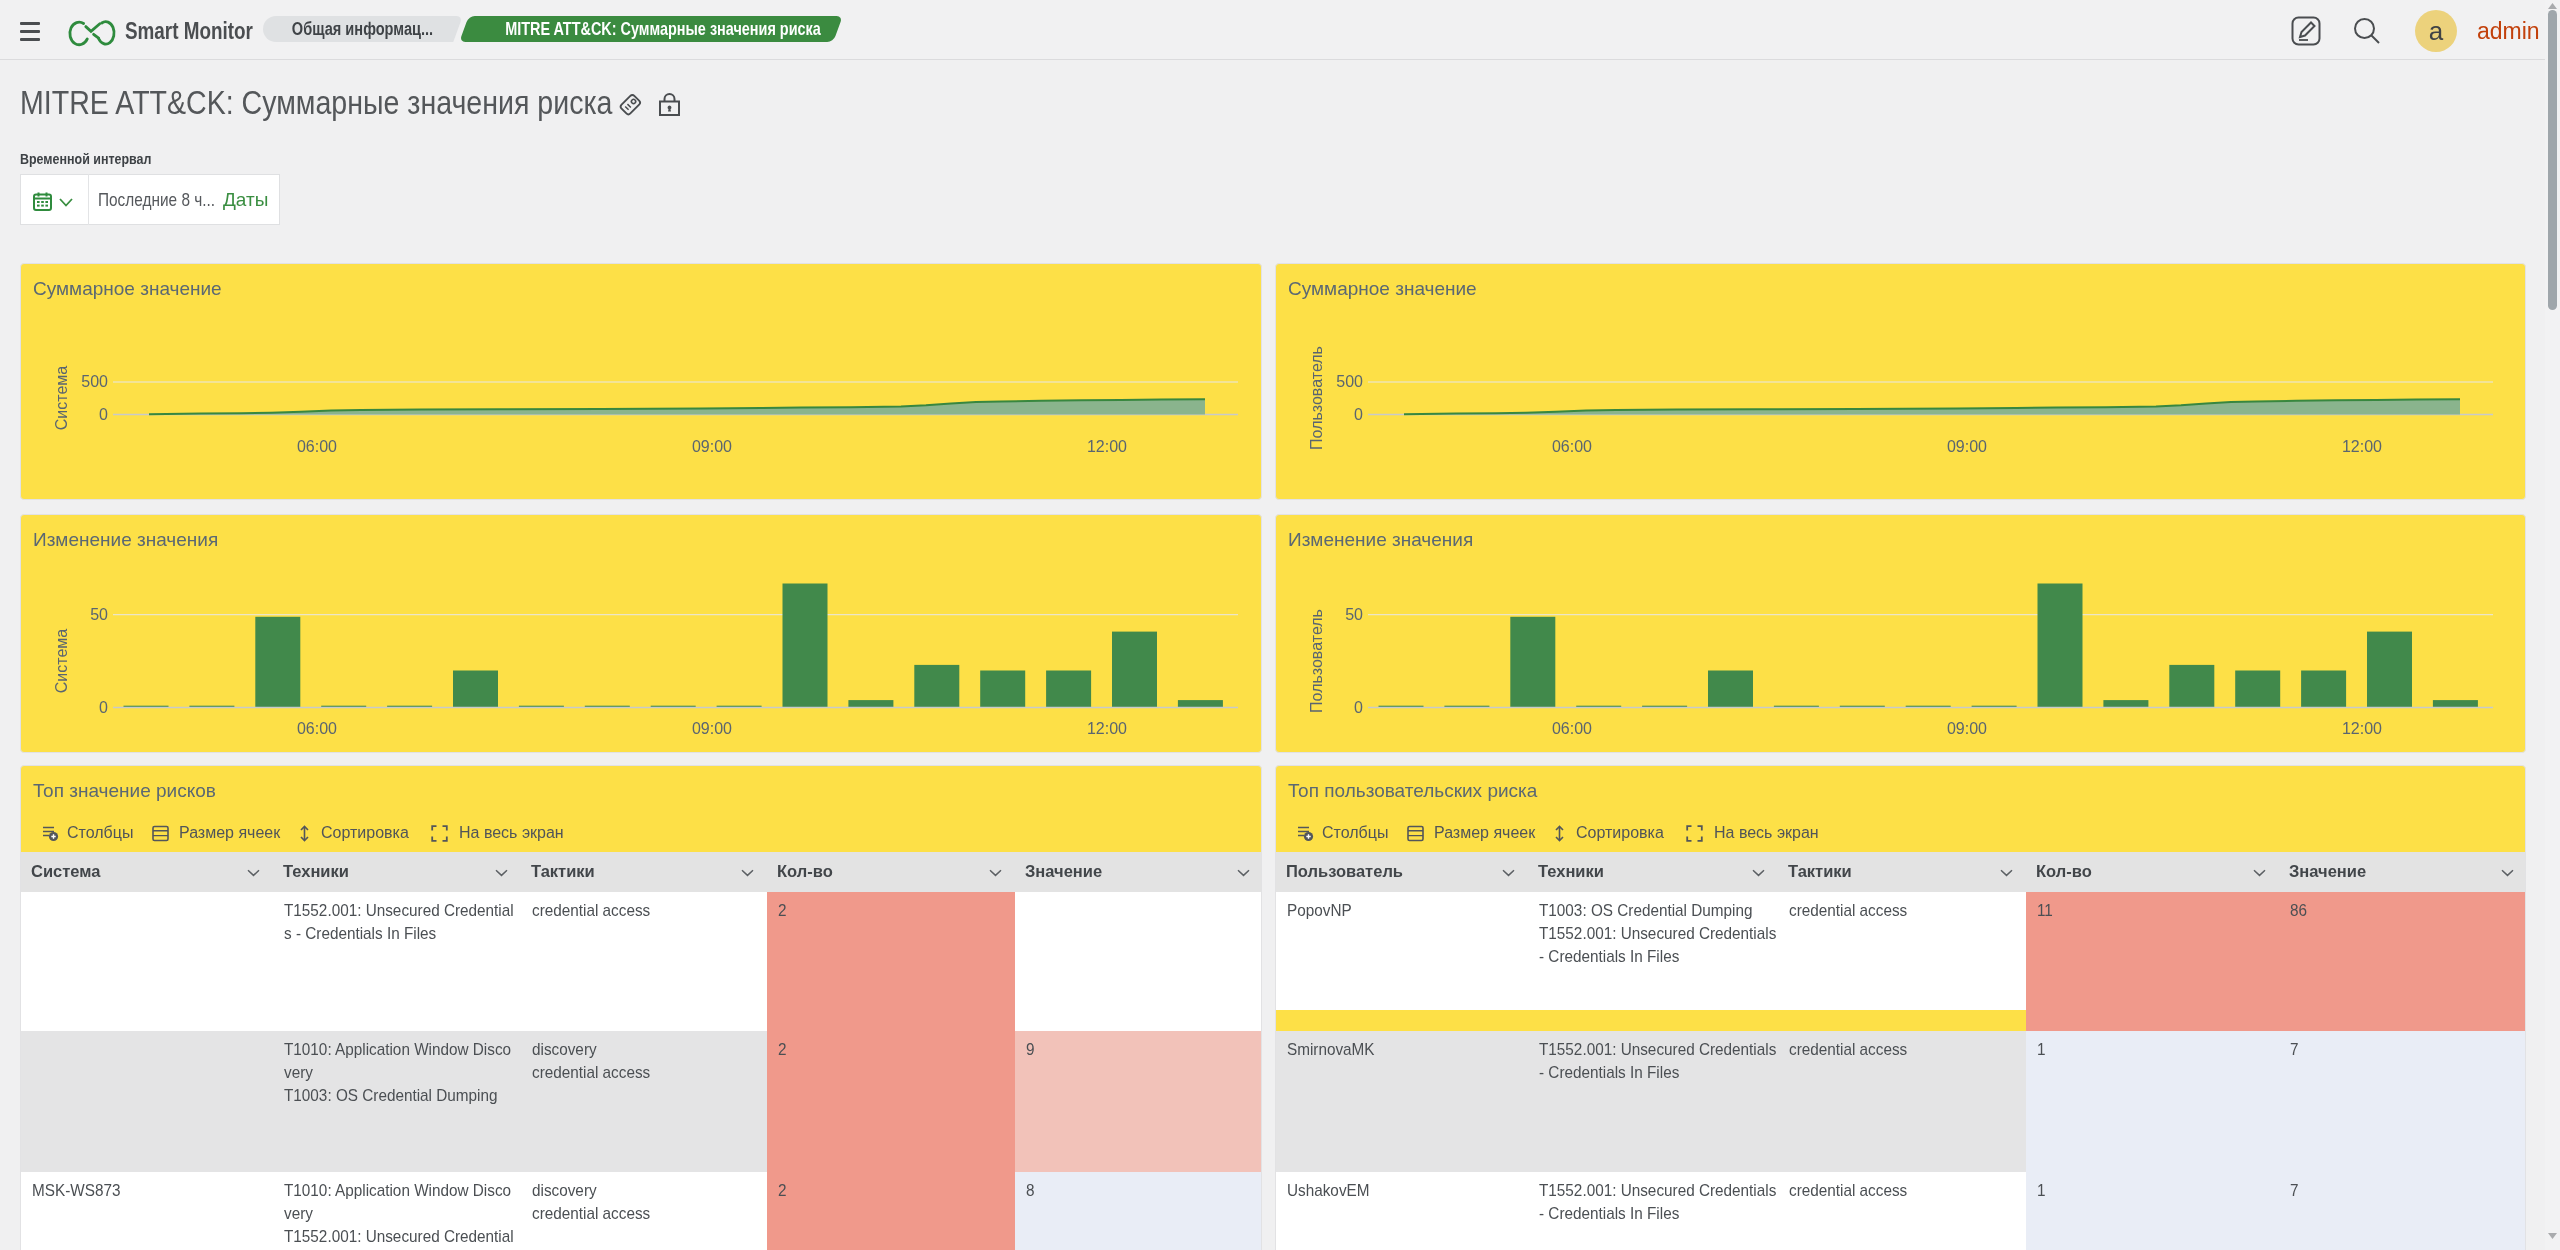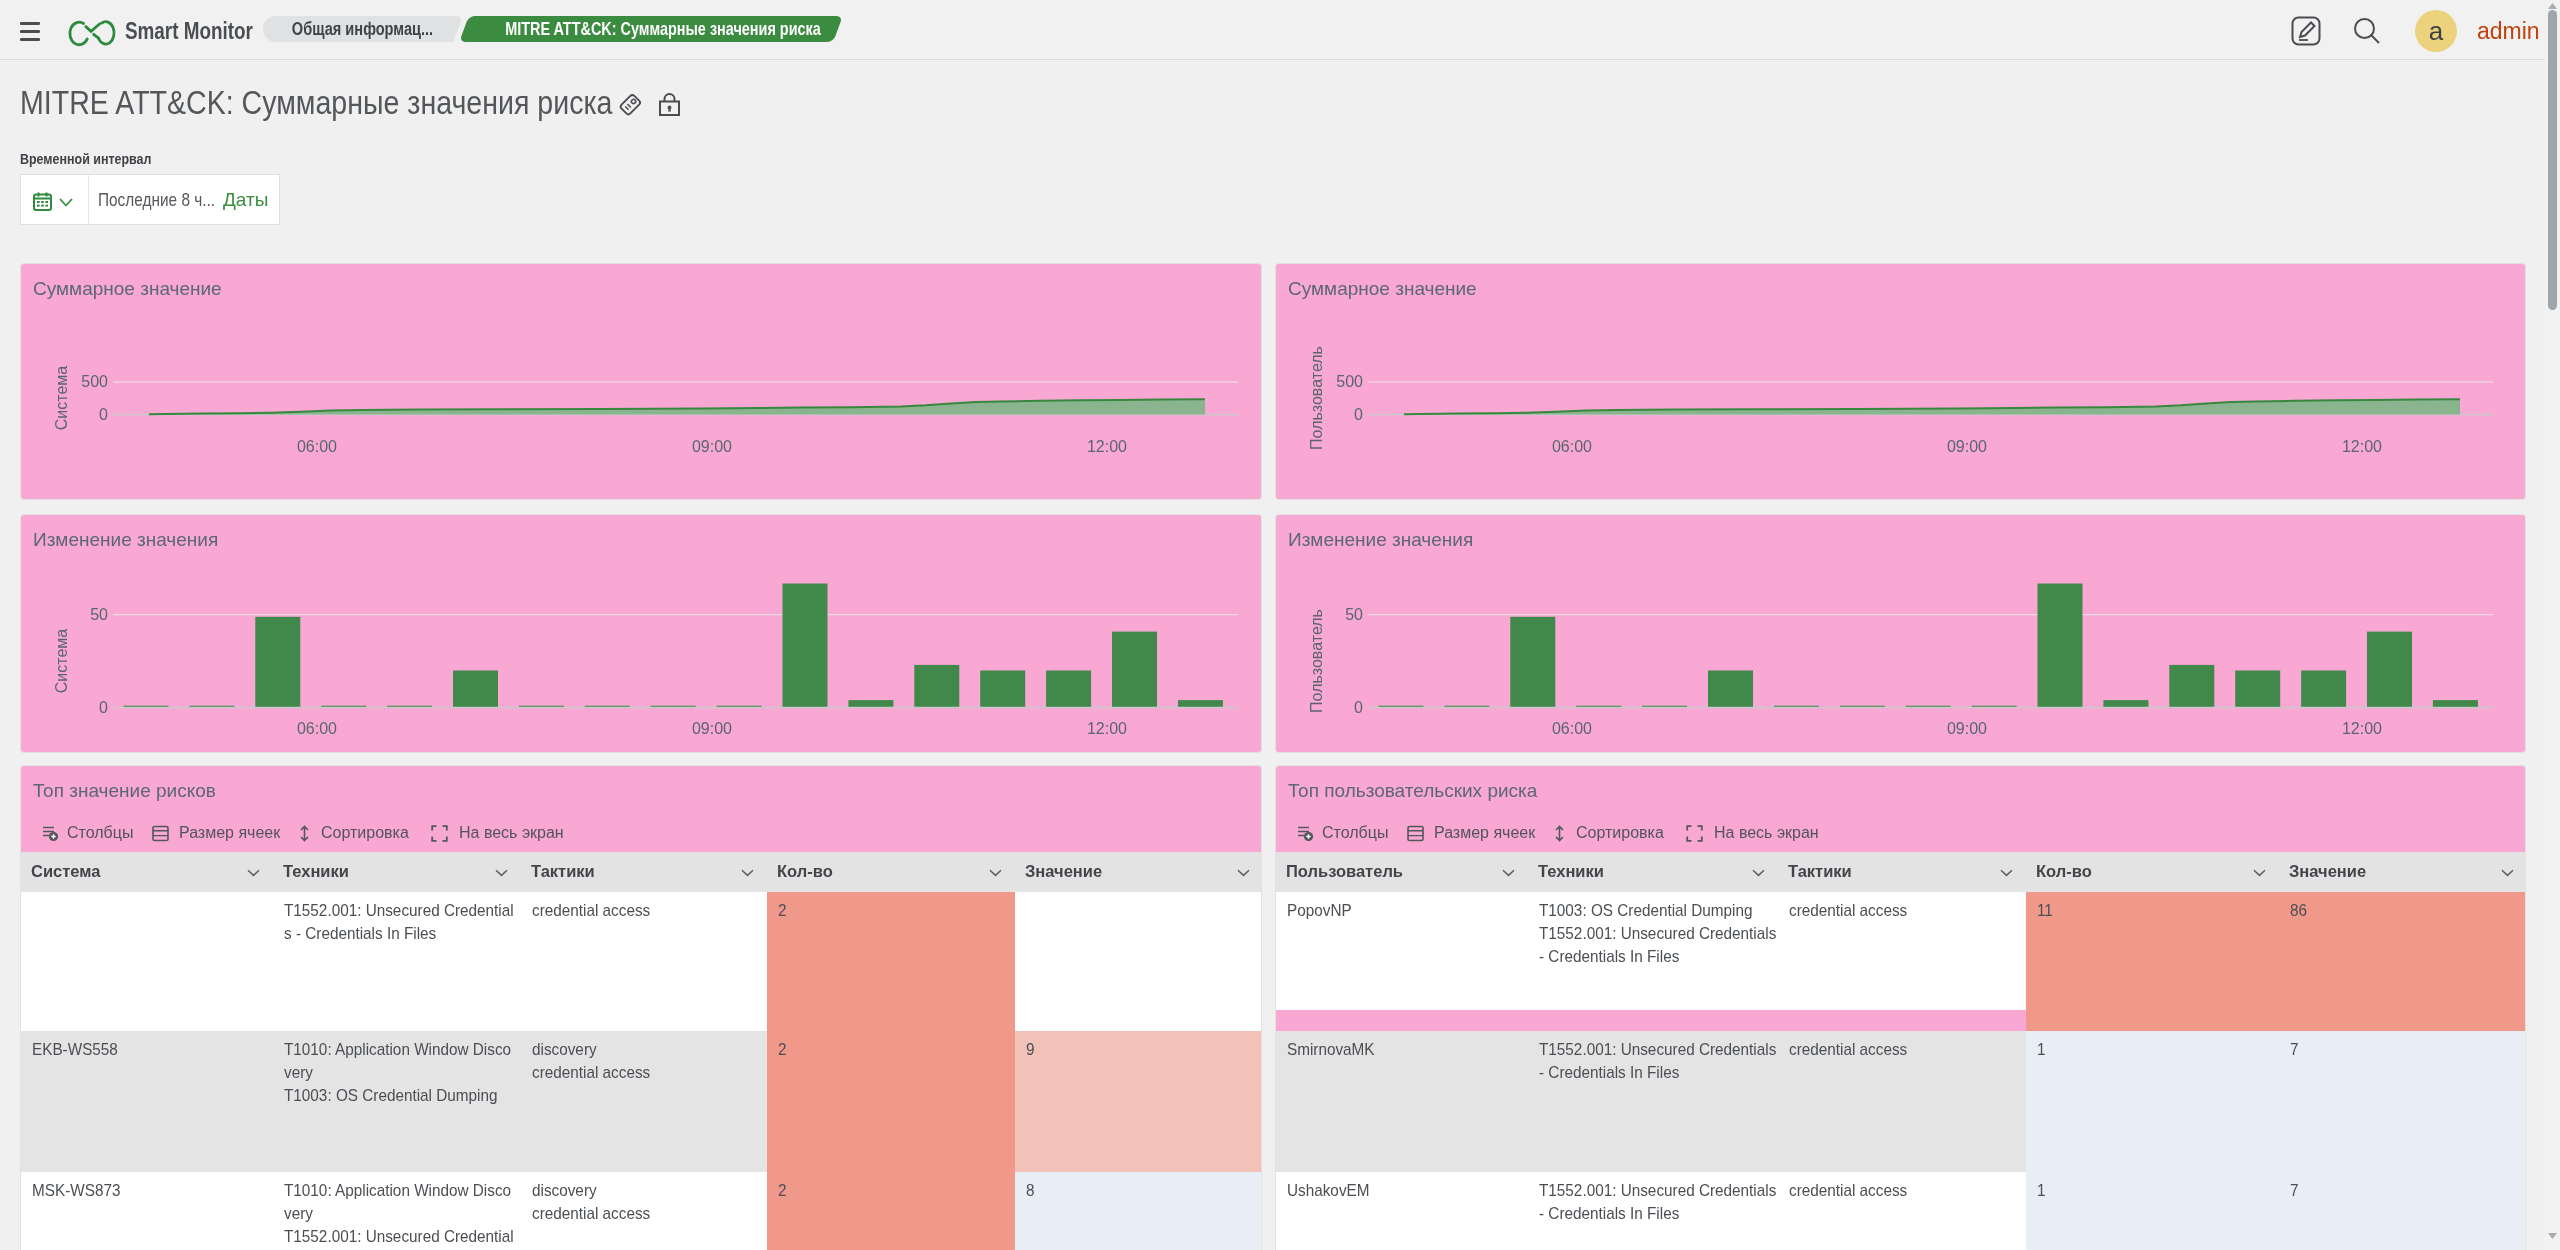--- a/index.html
+++ b/index.html
@@ -10,21 +10,21 @@
 .chipbg1b { position:absolute; left:428px; top:16px; width:30px; height:26px; background:#dfe1e3; transform:skewX(-20deg); border-radius:0 6px 0 6px; }
 .chip1t { position:absolute; left:263px; top:16px; width:199px; height:26px; text-align:center; line-height:26px; font-size:18px; font-weight:bold; color:#3f4347; transform:scaleX(0.81); white-space:nowrap; }
 .chipbg2 { position:absolute; left:464px; top:16px; width:374px; height:26px; background:#3b8b40; transform:skewX(-20deg); border-radius:6px; }
 .chip2t { position:absolute; left:464px; top:16px; width:374px; height:26px; text-align:center; line-height:26px; font-size:18.5px; font-weight:bold; color:#fff; transform:scaleX(0.78); white-space:nowrap; }
 #title { position:absolute; left:20px; top:83px; font-size:34px; color:#54575a; transform:scaleX(0.84); transform-origin:0 0; white-space:nowrap; }
 #tlabel { position:absolute; left:20px; top:150px; font-size:15px; font-weight:bold; color:#3e4246; transform:scaleX(0.83); transform-origin:0 0; white-space:nowrap; }
 #tbox { position:absolute; left:20px; top:174px; width:260px; height:51px; background:#fff; border:1px solid #dfe0e2; }
 #tdiv { position:absolute; left:88px; top:174px; width:1px; height:51px; background:#e3e4e6; }
 #ttext { position:absolute; left:98px; top:189px; font-size:19px; color:#55585c; transform:scaleX(0.81); transform-origin:0 0; white-space:nowrap; }
 #tdates { position:absolute; left:223px; top:189px; font-size:19px; color:#3a8e41; }
-.panel { position:absolute; background:#f9a8d4; border:1px solid #e2e2e4; border-radius:4px; }
+.panel { position:absolute; background:#fde047; border:1px solid #e2e2e4; border-radius:4px; }
 .ptitle { position:absolute; left:12px; top:14px; font-size:19px; color:#5b6873; }
 .at { font-size:16px; fill:#5a6570; font-family:"Liberation Sans",sans-serif; }
 .tb { position:absolute; left:0; top:56px; height:24px; width:100%; }
 .ic { position:absolute; top:3px; }
 .tt { position:absolute; top:2px; font-size:16px; color:#515559; white-space:nowrap; }
 .thead { position:absolute; left:0; top:86px; width:100%; height:40px; background:#e3e3e3; }
 .th { position:absolute; top:0; height:40px; font-size:16.5px; font-weight:bold; color:#42464a; padding:10px 0 0 10px; }
 .chv { position:absolute; right:13px; top:17px; }
 .trow { position:absolute; left:0; width:100%; }
 .td { position:absolute; top:0; padding:7px 0 0 11px; font-size:17px; line-height:23px; color:#4b4f53; overflow:hidden; }
@@ -252,23 +252,20 @@
         <div class="tdi"><span style="white-space:nowrap">T1552.001: Unsecured Credential</span><br><span style="white-space:nowrap">s - Credentials In Files</span></div>
       </div>
       <div class="td" style="left:500px;width:246px;height:139px;">
         <div class="tdi"><span style="white-space:nowrap">credential access</span></div>
       </div>
       <div class="td" style="left:746px;width:248px;height:139px;background:#f0998b;">
         <div class="tdi"><span style="white-space:nowrap">2</span></div>
       </div>
     </div>
     <div class="trow" style="top:265px;height:141px;background:#e4e4e5">
-      <div class="td" style="left:0px;width:252px;height:141px;">
-        <div class="tdi"><span style="white-space:nowrap">EKB-WS558</span></div>
-      </div>
       <div class="td" style="left:252px;width:248px;height:141px;">
         <div class="tdi"><span style="white-space:nowrap">T1010: Application Window Disco</span><br><span style="white-space:nowrap">very</span><br><span style="white-space:nowrap">T1003: OS Credential Dumping</span></div>
       </div>
       <div class="td" style="left:500px;width:246px;height:141px;">
         <div class="tdi"><span style="white-space:nowrap">discovery</span><br><span style="white-space:nowrap">credential access</span></div>
       </div>
       <div class="td" style="left:746px;width:248px;height:141px;background:#f0998b;">
         <div class="tdi"><span style="white-space:nowrap">2</span></div>
       </div>
       <div class="td" style="left:994px;width:248px;height:141px;background:#f2c2b9;">

